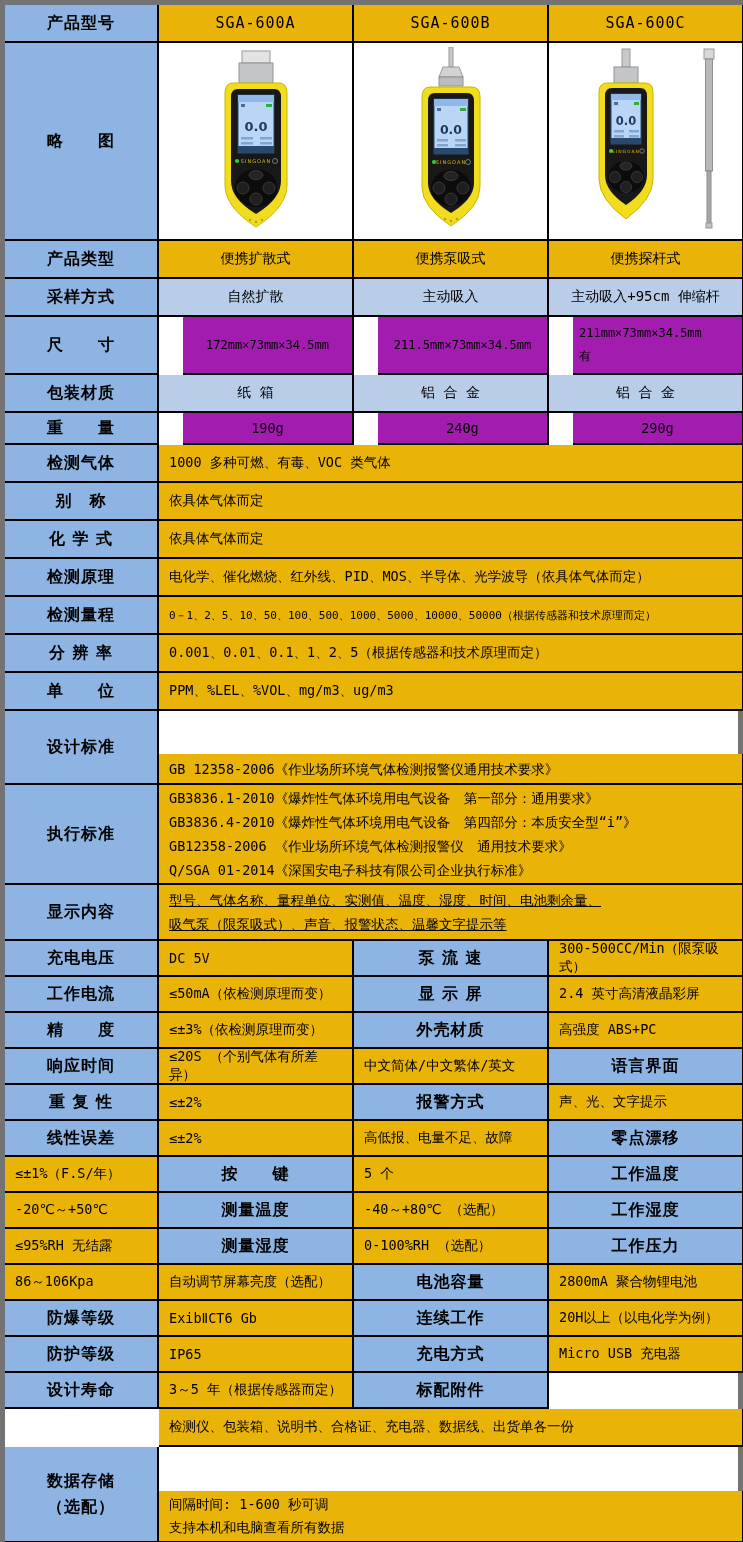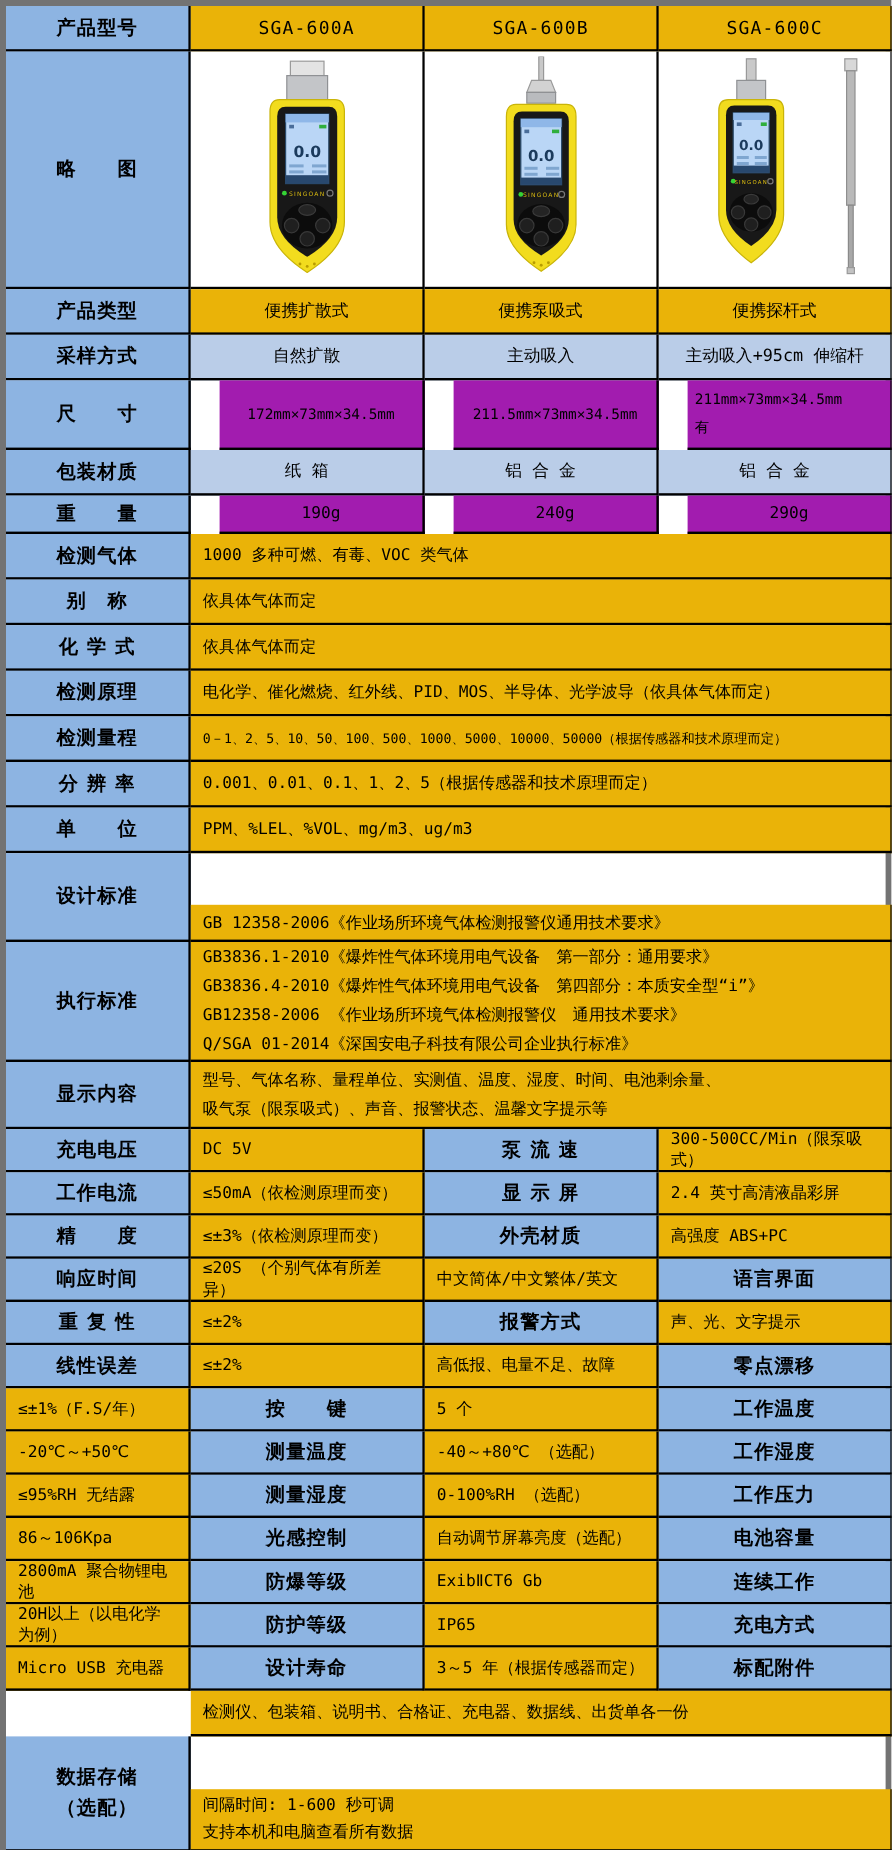--- a/index.html
+++ b/index.html
@@ -208,21 +208,21 @@
 GB 12358-2006《作业场所环境气体检测报警仪通用技术要求》
 GBZ 2.1-2007《工作场所有害因素职业接触限值》</div>
 
   <div class="c lab">执行标准</div>
   <div class="c val pre" style="grid-column:2/5;">GB3836.1-2010《爆炸性气体环境用电气设备　第一部分：通用要求》
 GB3836.4-2010《爆炸性气体环境用电气设备　第四部分：本质安全型“i”》
 GB12358-2006 《作业场所环境气体检测报警仪　通用技术要求》
 Q/SGA 01-2014《深国安电子科技有限公司企业执行标准》</div>
 
   <div class="c lab">显示内容</div>
-  <div class="c val pre" style="grid-column:2/5;">型号、气体名称、量程单位、实测值、温度、湿度、时间、电池剩余量、
+  <div class="c val pre" style="grid-column:2/5;text-decoration:underline;">型号、气体名称、量程单位、实测值、温度、湿度、时间、电池剩余量、
 吸气泵（限泵吸式）、声音、报警状态、温馨文字提示等</div>
 
   <div class="c lab">充电电压</div>
   <div class="c val">DC 5V</div>
   <div class="c lab">泵 流 速</div>
   <div class="c val">300-500CC/Min（限泵吸式）</div>
 
   <div class="c lab">工作电流</div>
   <div class="c val">≤50mA（依检测原理而变）</div>
   <div class="c lab">显 示 屏</div>
@@ -257,21 +257,20 @@
   <div class="c lab">测量温度</div>
   <div class="c val">-40～+80℃ （选配）</div>
 
   <div class="c lab">工作湿度</div>
   <div class="c val">≤95%RH 无结露</div>
   <div class="c lab">测量湿度</div>
   <div class="c val">0-100%RH （选配）</div>
 
   <div class="c lab">工作压力</div>
   <div class="c val">86～106Kpa</div>
-  <div class="c lab">光感控制</div>
   <div class="c val">自动调节屏幕亮度（选配）</div>
 
   <div class="c lab">电池容量</div>
   <div class="c val">2800mA 聚合物锂电池</div>
   <div class="c lab">防爆等级</div>
   <div class="c val">ExibⅡCT6 Gb</div>
 
   <div class="c lab">连续工作</div>
   <div class="c val">20H以上（以电化学为例）</div>
   <div class="c lab">防护等级</div>

